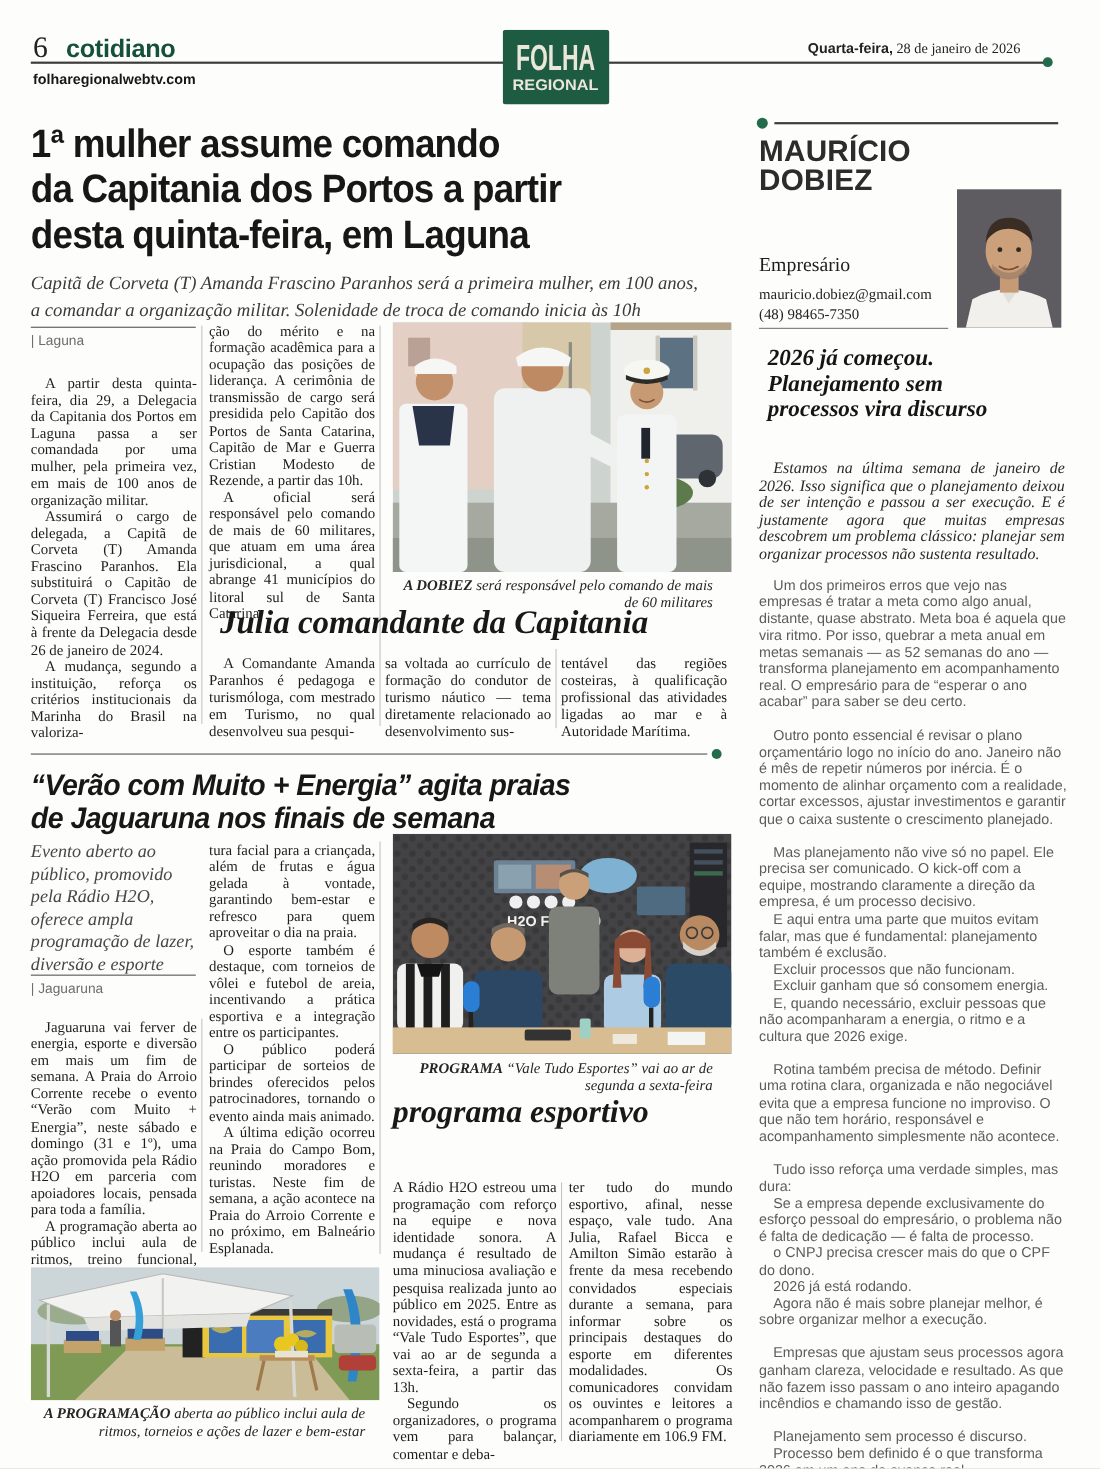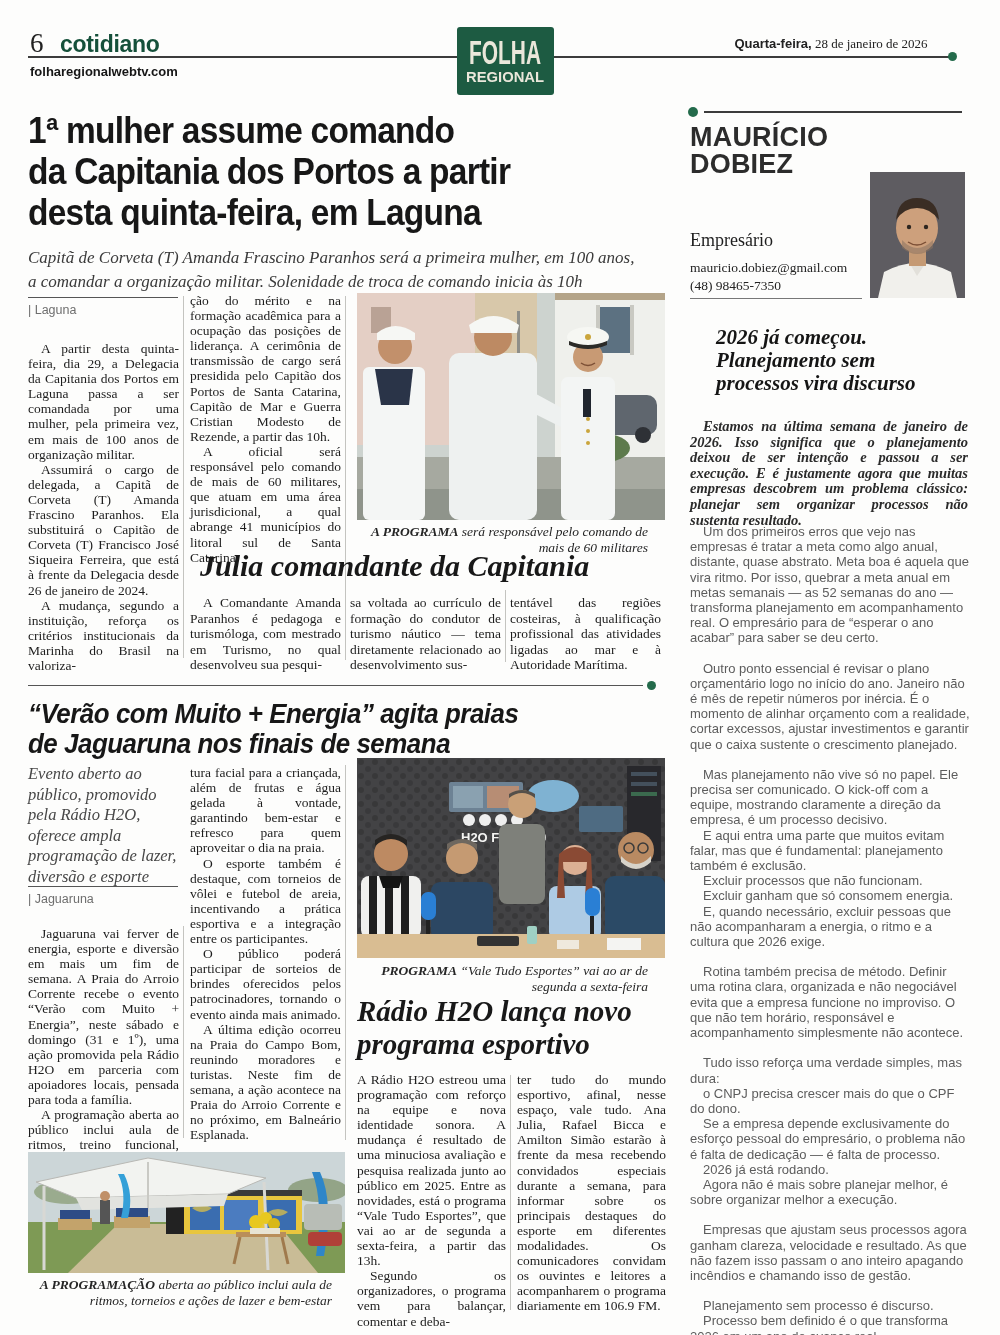--- a/index.html
+++ b/index.html
@@ -128,21 +128,21 @@
       <circle cx="231" cy="126" r="2" fill="#caa53c"></circle>
       <circle cx="231" cy="138" r="2" fill="#caa53c"></circle>
       <circle cx="231" cy="150" r="2" fill="#caa53c"></circle>
       <circle cx="231" cy="64" r="15" fill="#c89a74"></circle>
       <path d="M224 70 Q231 75 238 70" stroke="#7c4f35" stroke-width="1.5" fill="none"></path>
       <ellipse cx="231" cy="44" rx="21" ry="10" fill="#f6f7f3"></ellipse>
       <path d="M212 48 Q231 56 250 48 L250 52 Q231 60 212 52 Z" fill="#2b2b28"></path>
       <circle cx="231" cy="44" r="3" fill="#caa53c"></circle>
     </svg>
   </div>
-  <div class="caption" style="left:357px;top:524px;width:291px;"><b>A PROGRAMA</b><span> será responsável pelo comando de mais de 60 militares</span></div>
+  <div class="caption" style="left:357px;top:524px;width:291px;"><b>A DOBIEZ</b><span> será responsável pelo comando de mais de 60 militares</span></div>
 
   <div class="abs serifhead" style="left:200px;top:549px;font-size:30px;">Julia comandante da Capitania</div>
   <div class="a-col" style="left:190px;top:595px;width:151px;line-height:15.6px;">
     <p>A Comandante Amanda Paranhos é pedagoga e turismóloga, com mestrado em Turismo, no qual desenvolveu sua pesqui-</p>
   </div>
   <div class="a-col" style="left:350px;top:595px;width:151px;line-height:15.6px;">
     <p class="noind">sa voltada ao currículo de formação do condutor de turismo náutico — tema diretamente relacionado ao desenvolvimento sus-</p>
   </div>
   <div class="a-col" style="left:510px;top:595px;width:151px;line-height:15.6px;">
     <p class="noind">tentável das regiões costeiras, à qualificação profissional das atividades ligadas ao mar e à Autoridade Marítima.</p>
@@ -234,21 +234,20 @@
       <rect x="0" y="176" width="308" height="24" fill="#d9bd92"></rect>
       <rect x="120" y="178" width="42" height="10" rx="2" fill="#333"></rect>
       <rect x="250" y="180" width="34" height="12" fill="#f4f4f2"></rect>
       <rect x="200" y="182" width="22" height="9" fill="#efe9dd"></rect>
       <rect x="170" y="168" width="10" height="18" rx="2" fill="#9fd0c4"></rect>
     </svg>
   </div>
   <div class="caption" style="left:357px;top:963px;width:291px;"><b>PROGRAMA</b><span> “Vale Tudo Esportes” vai ao ar de segunda a sexta-feira</span></div>
 
   <div class="abs" style="left:357px;top:995px;">
-    <div class="serifhead" style="font-size:29px;line-height:33px;">Rádio H2O lança novo</div>
     <div class="serifhead" style="font-size:29px;line-height:33px;">programa esportivo</div>
   </div>
   <div class="a-col" style="left:357px;top:1072px;width:149px;">
     <p class="noind">A Rádio H2O estreou uma programação com reforço na equipe e nova identidade sonora. A mudança é resultado de uma minuciosa avaliação e pesquisa realizada junto ao público em 2025. Entre as novidades, está o programa “Vale Tudo Esportes”, que vai ao ar de segunda a sexta-feira, a partir das 13h.</p>
     <p>Segundo os organizadores, o programa vem para balançar, comentar e deba-</p>
   </div>
   <div class="a-col" style="left:517px;top:1072px;width:149px;">
     <p class="noind">ter tudo do mundo esportivo, afinal, nesse espaço, vale tudo. Ana Julia, Rafael Bicca e Amilton Simão estarão à frente da mesa recebendo convidados especiais durante a semana, para informar sobre os principais destaques do esporte em diferentes modalidades. Os comunicadores convidam os ouvintes e leitores a acompanharem o programa diariamente em 106.9 FM.</p>
   </div>
   <div class="vrule" style="left:510px;top:1075px;height:235px;"></div>
@@ -323,42 +322,42 @@
       <circle cx="39" cy="55" r="2.2" fill="#2e2620"></circle>
       <circle cx="56" cy="55" r="2.2" fill="#2e2620"></circle>
     </svg>
   </div>
 
   <div class="abs role" style="left:690px;top:230px;">Empresário</div>
   <div class="abs contact" style="left:690px;top:259px;">mauricio.dobiez@gmail.com</div>
   <div class="abs contact" style="left:690px;top:277px;">(48) 98465-7350</div>
   <div class="hrule thin" style="left:690px;top:298px;width:172px;background:#777;"></div>
 
-  <div class="abs" style="left:698px;top:326px;margin-left:18px;">
+  <div class="abs" style="left:698px;top:314px;">
     <div class="optitle">2026 já começou.</div>
     <div class="optitle">Planejamento sem</div>
     <div class="optitle">processos vira discurso</div>
   </div>
 
-  <div class="oplead" style="left:690px;top:419px;width:278px;font-weight:bold;">
+  <div class="oplead" style="left:690px;top:419px;width:278px;">
     <p>Estamos na última semana de janeiro de 2026. Isso significa que o planejamento deixou de ser intenção e passou a ser execução. E é justamente agora que muitas empresas descobrem um problema clássico: planejar sem organizar processos não sustenta resultado.</p>
   </div>
 
   <div class="opbody" style="left:690px;top:524px;width:280px;">
     <p class="gap">Um dos primeiros erros que vejo nas empresas é tratar a meta como algo anual, distante, quase abstrato. Meta boa é aquela que vira ritmo. Por isso, quebrar a meta anual em metas semanais — as 52 semanas do ano — transforma planejamento em acompanhamento real. O empresário para de “esperar o ano acabar” para saber se deu certo.</p>
     <p class="gap">Outro ponto essencial é revisar o plano orçamentário logo no início do ano. Janeiro não é mês de repetir números por inércia. É o momento de alinhar orçamento com a realidade, cortar excessos, ajustar investimentos e garantir que o caixa sustente o crescimento planejado.</p>
     <p>Mas planejamento não vive só no papel. Ele precisa ser comunicado. O kick-off com a equipe, mostrando claramente a direção da empresa, é um processo decisivo.</p>
     <p>E aqui entra uma parte que muitos evitam falar, mas que é fundamental: planejamento também é exclusão.</p>
     <p>Excluir processos que não funcionam.</p>
     <p>Excluir ganham que só consomem energia.</p>
     <p class="gap">E, quando necessário, excluir pessoas que não acompanharam a energia, o ritmo e a cultura que 2026 exige.</p>
     <p class="gap">Rotina também precisa de método. Definir uma rotina clara, organizada e não negociável evita que a empresa funcione no improviso. O que não tem horário, responsável e acompanhamento simplesmente não acontece.</p>
     <p>Tudo isso reforça uma verdade simples, mas dura:</p>
+    <p>Se a empresa depende exclusivamente do esforço pessoal do empresário, o problema não é falta de dedicação — é falta de processo.</p>
     <p>o CNPJ precisa crescer mais do que o CPF do dono.</p>
-    <p>Se a empresa depende exclusivamente do esforço pessoal do empresário, o problema não é falta de dedicação — é falta de processo.</p>
     <p>2026 já está rodando.</p>
     <p class="gap">Agora não é mais sobre planejar melhor, é sobre organizar melhor a execução.</p>
     <p class="gap">Empresas que ajustam seus processos agora ganham clareza, velocidade e resultado. As que não fazem isso passam o ano inteiro apagando incêndios e chamando isso de gestão.</p>
     <p>Planejamento sem processo é discurso.</p>
     <p>Processo bem definido é o que transforma 2026 em um ano de avanço real.</p>
   </div>
 
 </div>
 
 </body></html>

